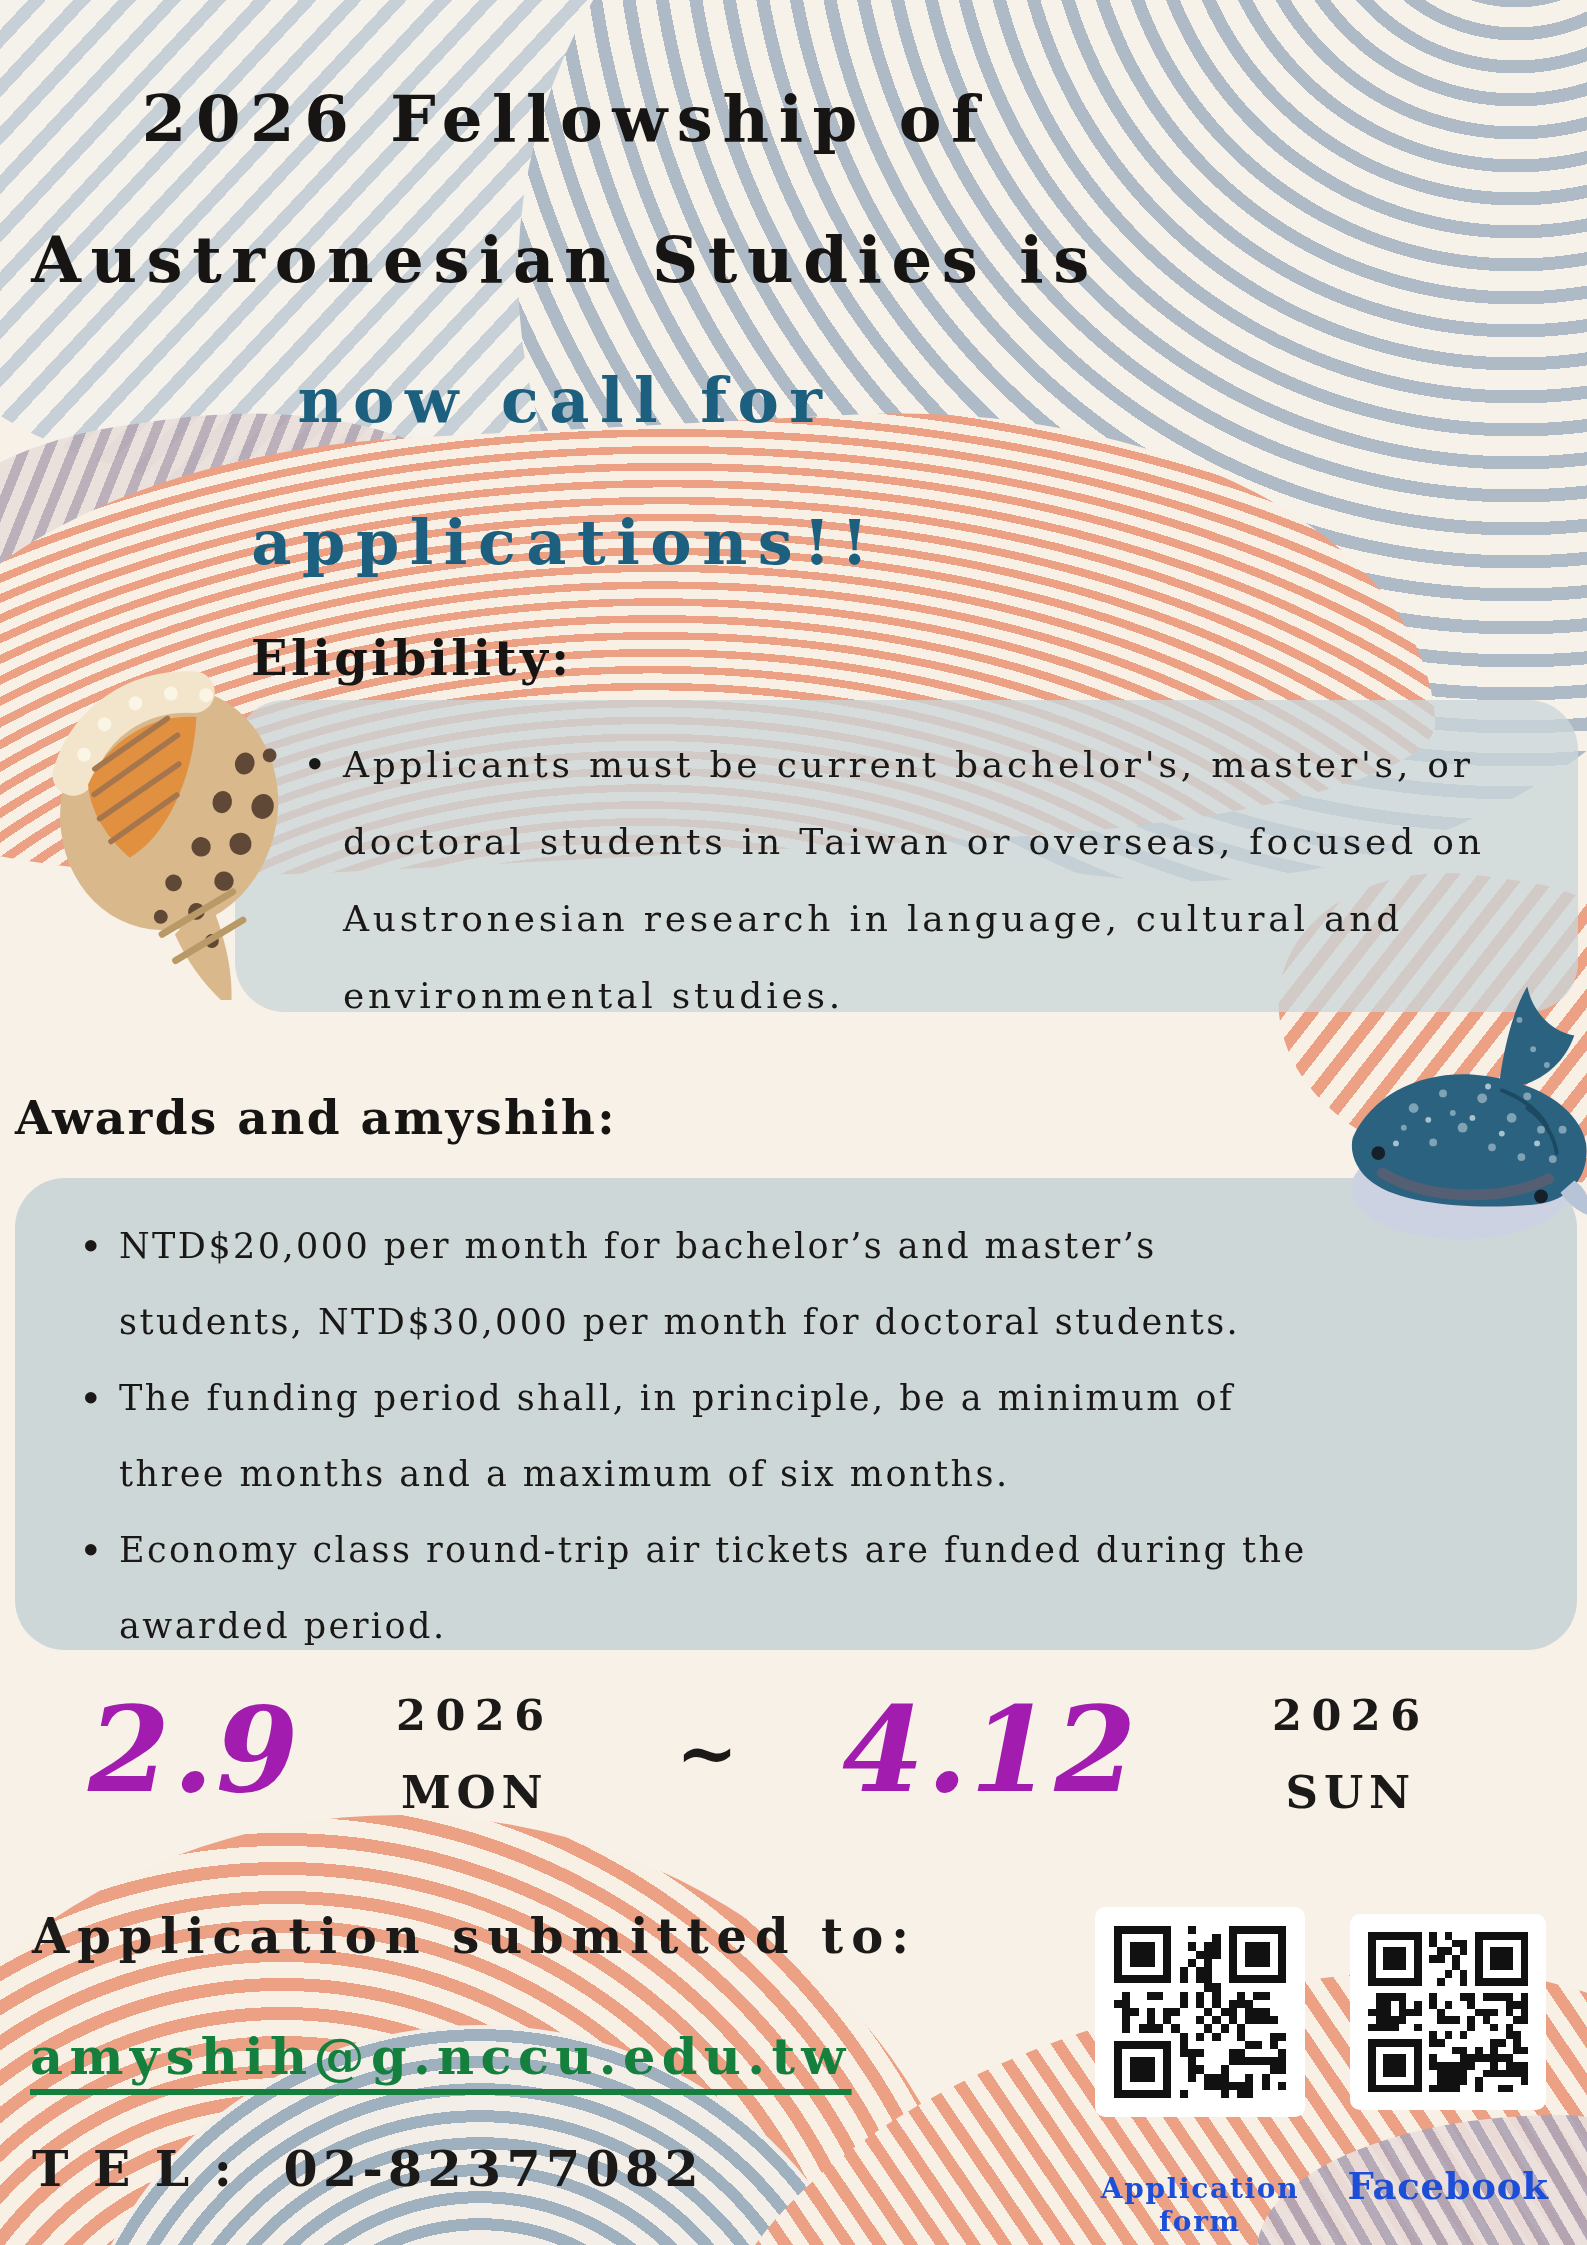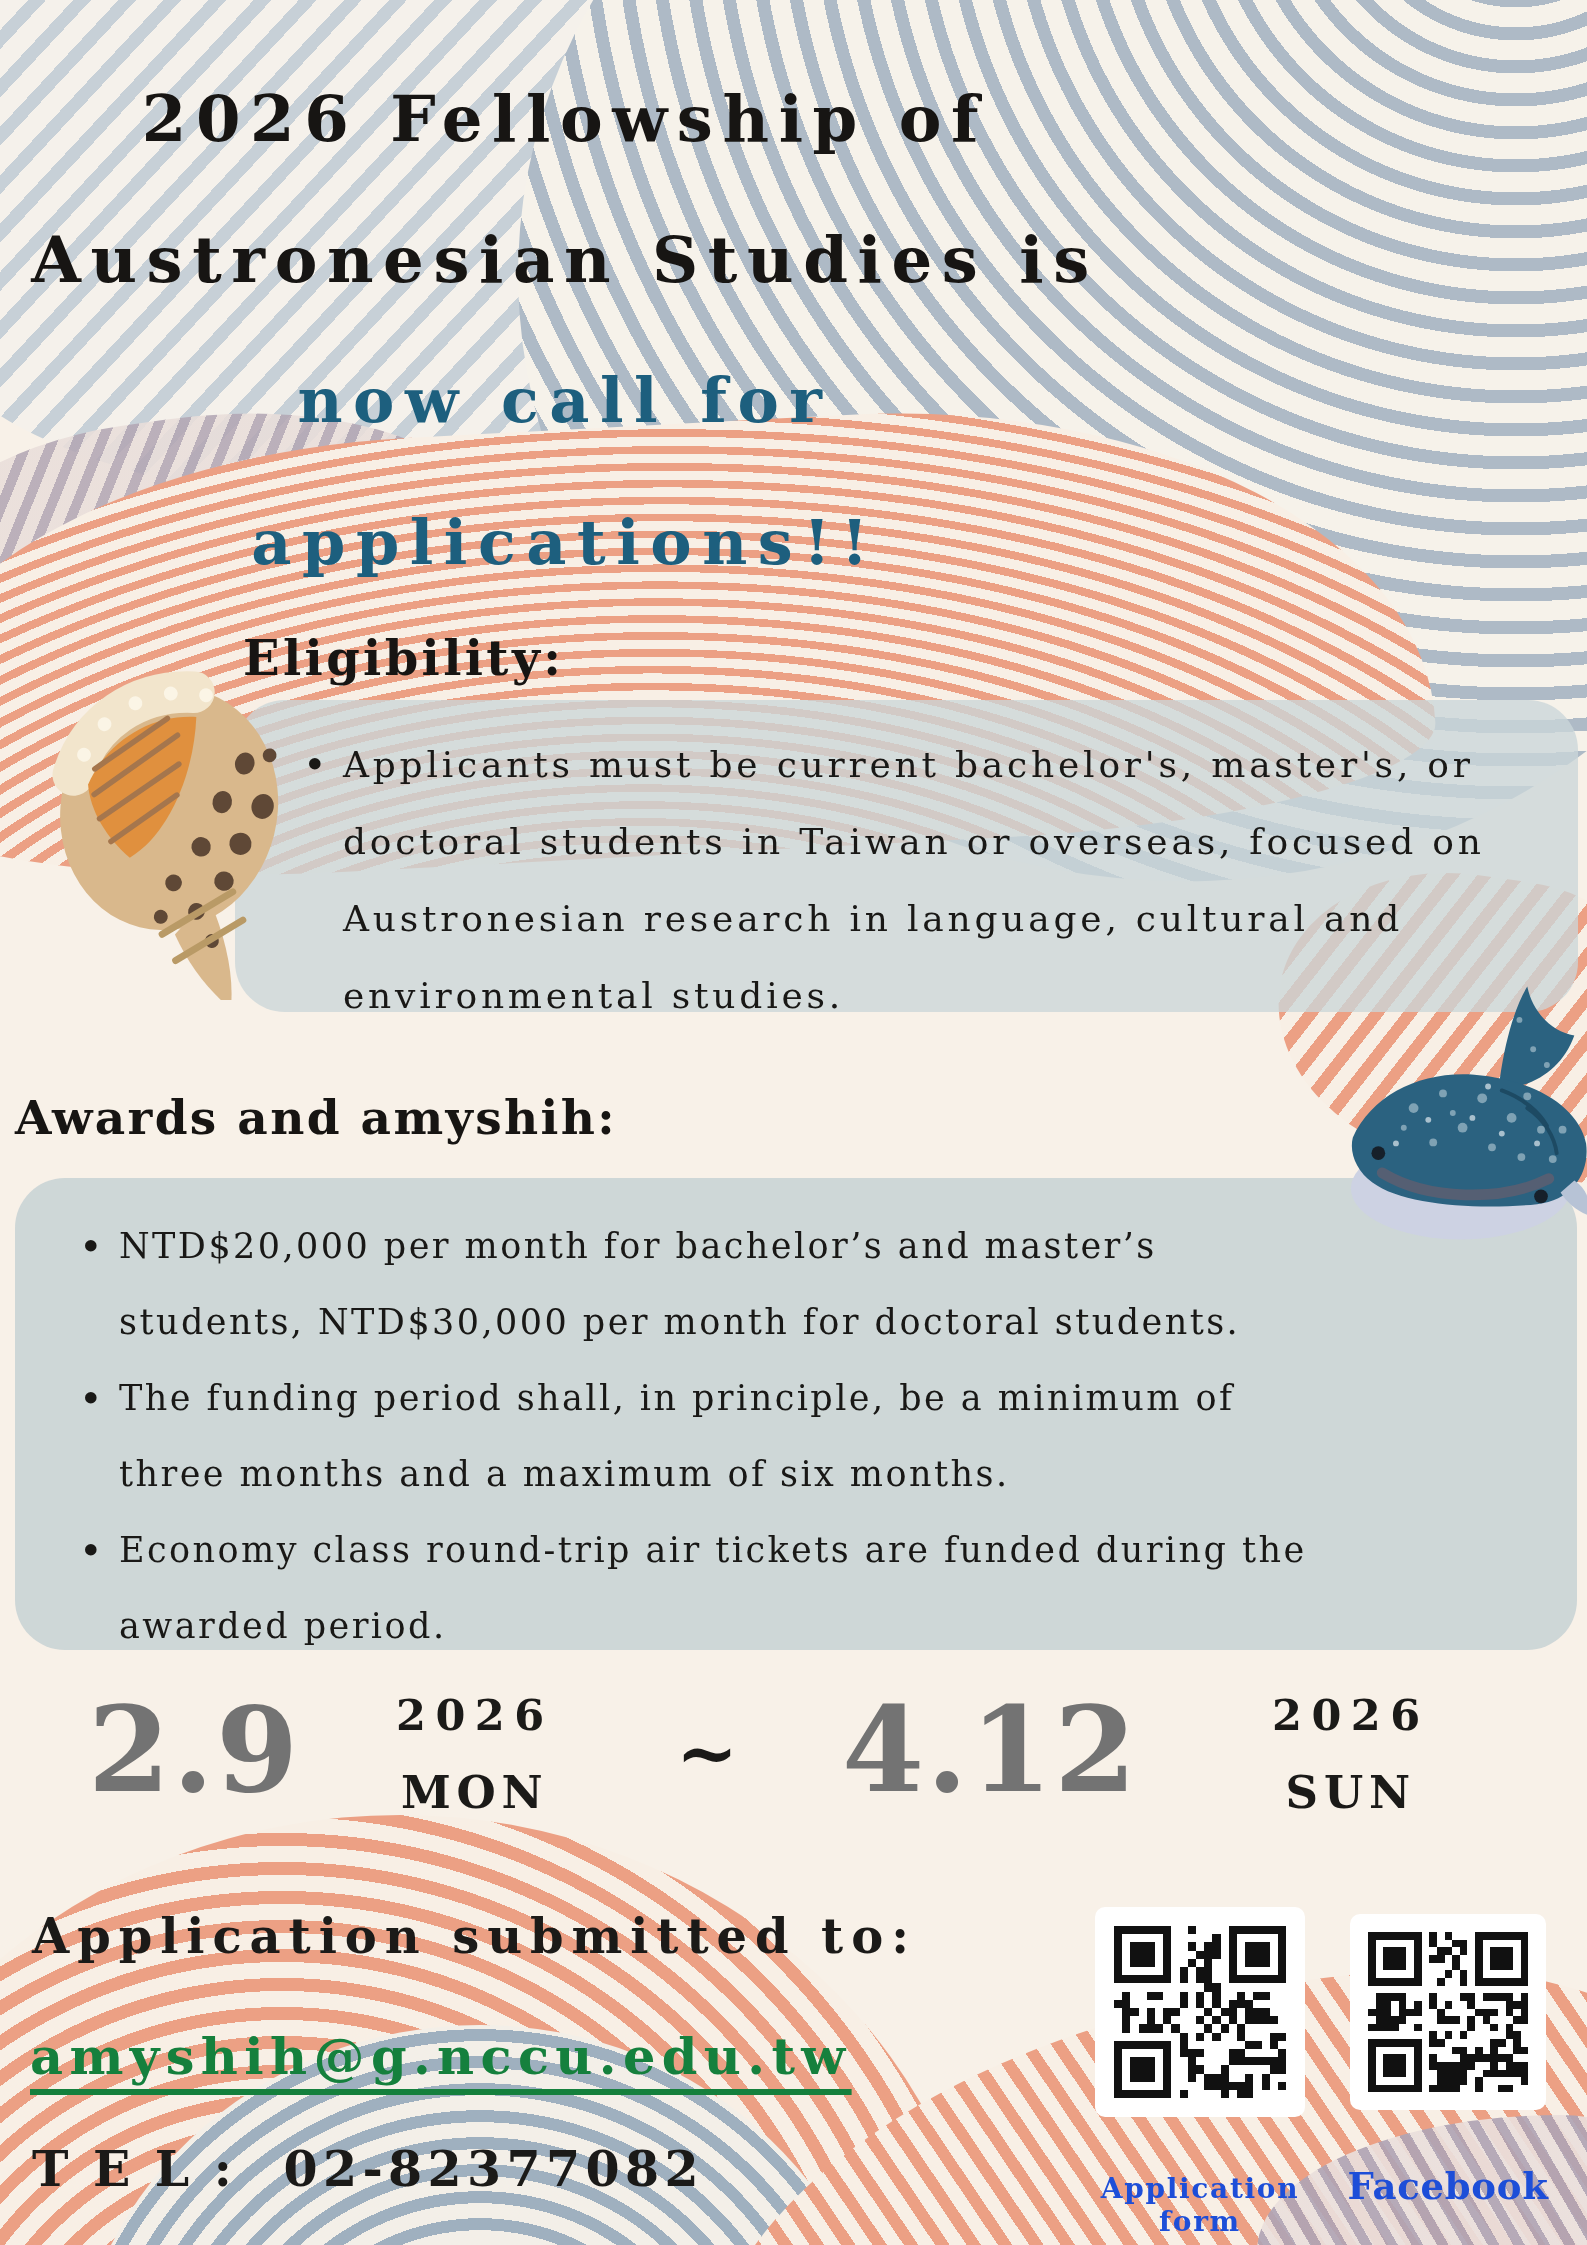--- a/index.html
+++ b/index.html
@@ -71,21 +71,21 @@
     font-size:64px;line-height:141px;letter-spacing:.15em;
     font-weight:600;color:#171513;white-space:nowrap;
   }
   .callout-line{
     font-size:62px;line-height:142px;letter-spacing:.17em;
     font-weight:700;color:#1d5f7e;white-space:nowrap;
   }
   .section-heading{
     font-size:48px;font-weight:700;letter-spacing:.07em;color:#171513;white-space:nowrap;
   }
-  .eligibility-heading{left:243px;top:630px;}
+  .eligibility-heading{left:251px;top:630px;}
   .panel{
     border-radius:50px;
   }
   .eligibility-panel{
     left:235px;top:700px;width:1343px;height:312px;
     background:rgba(203,214,216,.78);
   }
   .awards-heading{left:15px;top:1090px;letter-spacing:.05em;font-size:47px;}
   .awards-panel{
     left:15px;top:1178px;width:1562px;height:472px;
@@ -99,21 +99,21 @@
     font-size:36px;line-height:77px;letter-spacing:.105em;color:#191816;
   }
   .awards-panel .bullets li{font-size:35px;line-height:76px;letter-spacing:.07em;}
   .bullets li::before{
     content:"\2022";position:absolute;left:4px;top:0;
     font-size:40px;
   }
   
   .dates{left:0;top:1668px;width:1587px;height:230px;}
   .date-big{
-    position:absolute;font-size:118px;font-weight:700;letter-spacing:.02em;color:#737373;
+    position:absolute;font-size:118px;font-weight:700;letter-spacing:.02em;color:#a21caf;font-style:italic;
   }
   .date-big.start{left:88px;top:12px;}
   .date-big.end{left:842px;top:12px;}
   .date-stack{position:absolute;text-align:center;}
   .date-stack.start{left:396px;top:22px;}
   .date-stack.end{left:1272px;top:22px;}
   .date-year{font-size:43px;font-weight:600;letter-spacing:.22em;}
   .date-day{font-size:45px;font-weight:600;letter-spacing:.13em;margin-top:26px;}
   .date-tilde{position:absolute;left:676px;top:42px;font-size:74px;font-weight:700;}
   

